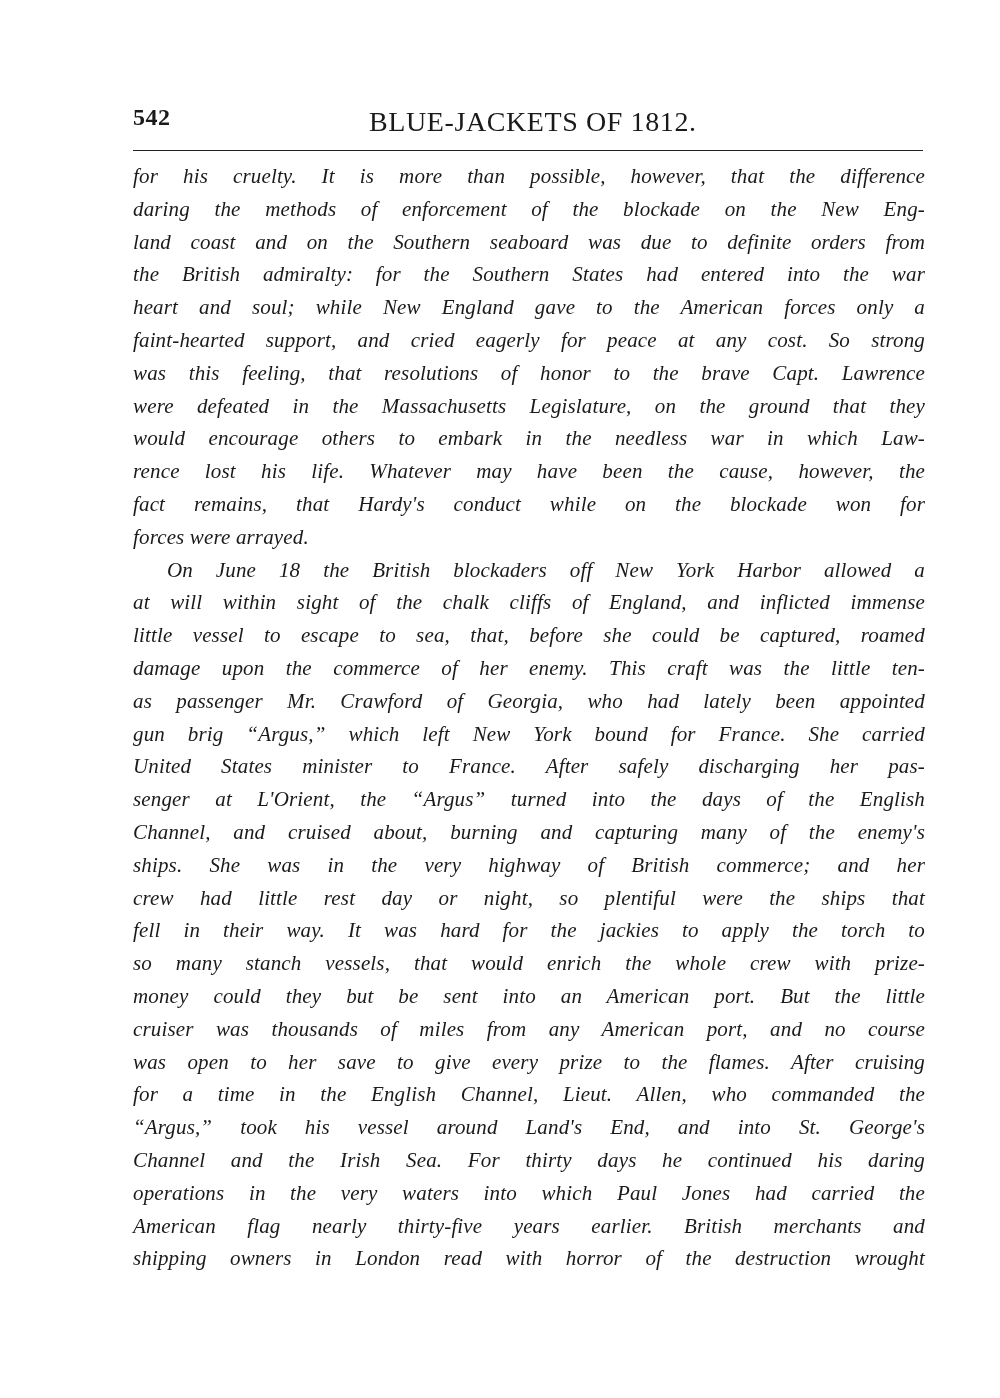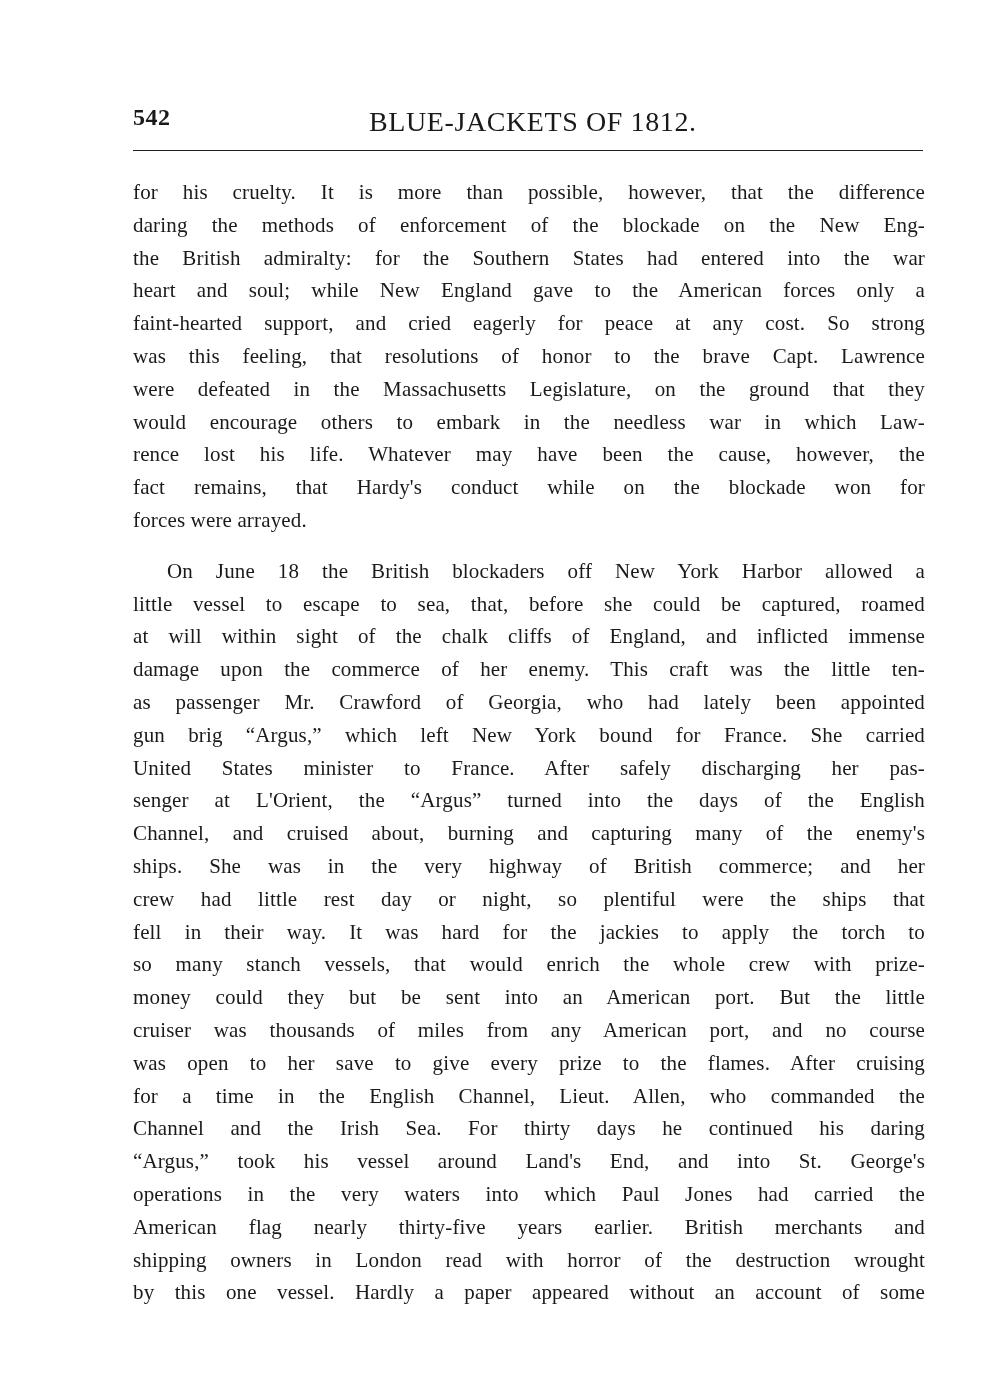--- a/index.html
+++ b/index.html
@@ -14,71 +14,71 @@
     position: absolute; left: 0; top: 0; font-size: 24px; font-weight: bold;
     letter-spacing: 0.5px;
   }
   .running-title {
     position: absolute; left: 236px; top: 2px; font-size: 28px; letter-spacing: 0.6px;
   }
   .rule {
     position: absolute; top: 150px; left: 133px; width: 790px; height: 0;
     border-top: 1.3px solid #222;
   }
-  .body-text { position: absolute; left: 133px; top: 176px; width: 792px; }
+  .body-text { position: absolute; left: 133px; top: 160px; width: 792px; font-style: italic; }
   .line {
     display: block; height: 32.8px; line-height: 32.8px; font-size: 21px;
     text-align: justify; text-align-last: justify; white-space: nowrap;
     letter-spacing: 0.15px;
   }
   .line.last { text-align-last: left; }
-  .line.indent { padding-left: 34px; margin-top: 18px; }
+  .line.indent { padding-left: 34px; }
 </style>
 </head>
 <body>
 
 <div class="page">
   <div class="running-head">
     <span class="page-number">542</span>
     <span class="running-title">BLUE-JACKETS OF 1812.</span>
   </div>
   <div class="rule"></div>
   <div class="body-text" id="body-text">
       <div>
         <span class="line">for his cruelty.  It is more than possible, however, that the difference</span>
         <span class="line">daring the methods of enforcement of the blockade on the New Eng-</span>
+        <span class="line">land coast and on the Southern seaboard was due to definite orders from</span>
         <span class="line">the British admiralty: for the Southern States had entered into the war</span>
         <span class="line">heart and soul; while New England gave to the American forces only a</span>
         <span class="line">faint-hearted support, and cried eagerly for peace at any cost.  So strong</span>
         <span class="line">was this feeling, that resolutions of honor to the brave Capt. Lawrence</span>
         <span class="line">were defeated in the Massachusetts Legislature, on the ground that they</span>
         <span class="line">would encourage others to embark in the needless war in which Law-</span>
         <span class="line">rence lost his life.  Whatever may have been the cause, however, the</span>
         <span class="line">fact remains, that Hardy's conduct while on the blockade won for</span>
         <span class="line last">forces were arrayed.</span>
       </div>
       <div>
         <span class="line indent">On June 18 the British blockaders off New York Harbor allowed a</span>
+        <span class="line">at will within sight of the chalk cliffs of England, and inflicted immense</span>
         <span class="line">little vessel to escape to sea, that, before she could be captured, roamed</span>
-        <span class="line">at will within sight of the chalk cliffs of England, and inflicted immense</span>
         <span class="line">damage upon the commerce of her enemy.  This craft was the little ten-</span>
         <span class="line">as passenger Mr. Crawford of Georgia, who had lately been appointed</span>
         <span class="line">gun brig “Argus,” which left New York bound for France.  She carried</span>
         <span class="line">United States minister to France.  After safely discharging her pas-</span>
         <span class="line">senger at L'Orient, the “Argus” turned into the days of the English</span>
         <span class="line">Channel, and cruised about, burning and capturing many of the enemy's</span>
         <span class="line">ships.  She was in the very highway of British commerce; and her</span>
         <span class="line">crew had little rest day or night, so plentiful were the ships that</span>
         <span class="line">fell in their way.  It was hard for the jackies to apply the torch to</span>
         <span class="line">so many stanch vessels, that would enrich the whole crew with prize-</span>
         <span class="line">money could they but be sent into an American port.  But the little</span>
         <span class="line">cruiser was thousands of miles from any American port, and no course</span>
         <span class="line">was open to her save to give every prize to the flames.  After cruising</span>
         <span class="line">for a time in the English Channel, Lieut. Allen, who commanded the</span>
+        <span class="line">“Argus,” took his vessel around Land's End, and into St. George's</span>
         <span class="line">Channel and the Irish Sea.  For thirty days he continued his daring</span>
-        <span class="line">“Argus,” took his vessel around Land's End, and into St. George's</span>
         <span class="line">operations in the very waters into which Paul Jones had carried the</span>
         <span class="line">American flag nearly thirty-five years earlier.  British merchants and</span>
         <span class="line">shipping owners in London read with horror of the destruction wrought</span>
-        <span class="line">by this one vessel.  Hardly a paper appeared without an account of some</span>
       </div>
     </div>
 </div>
 
 </body></html>

